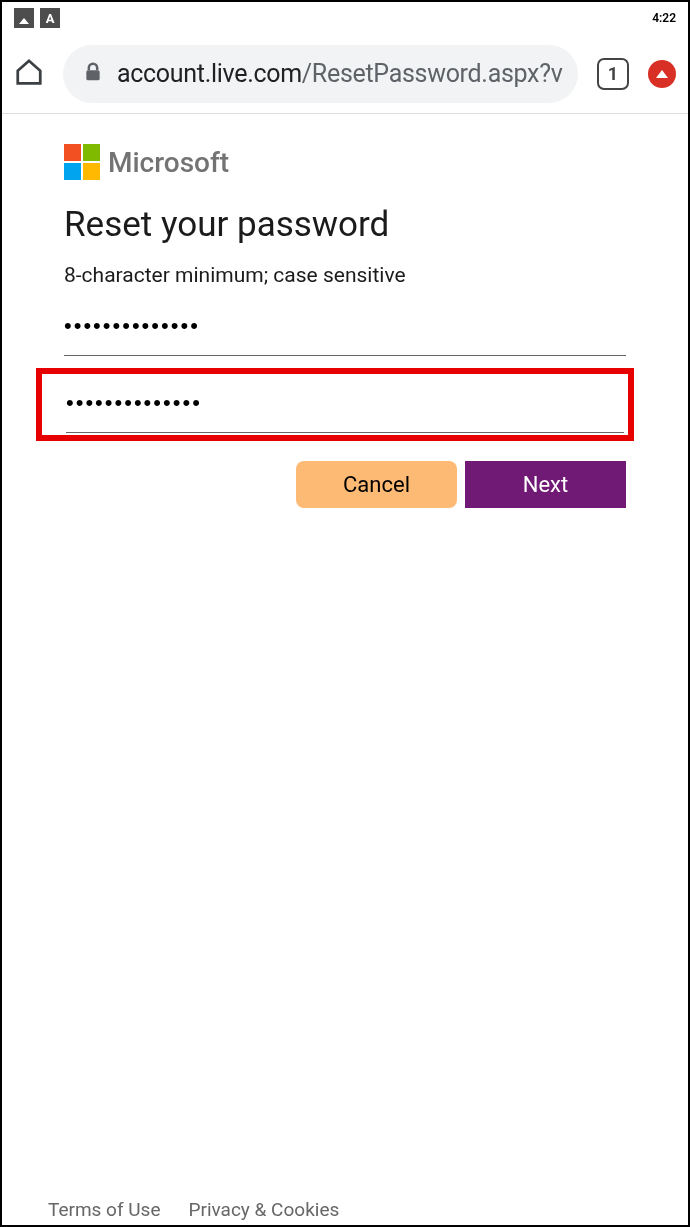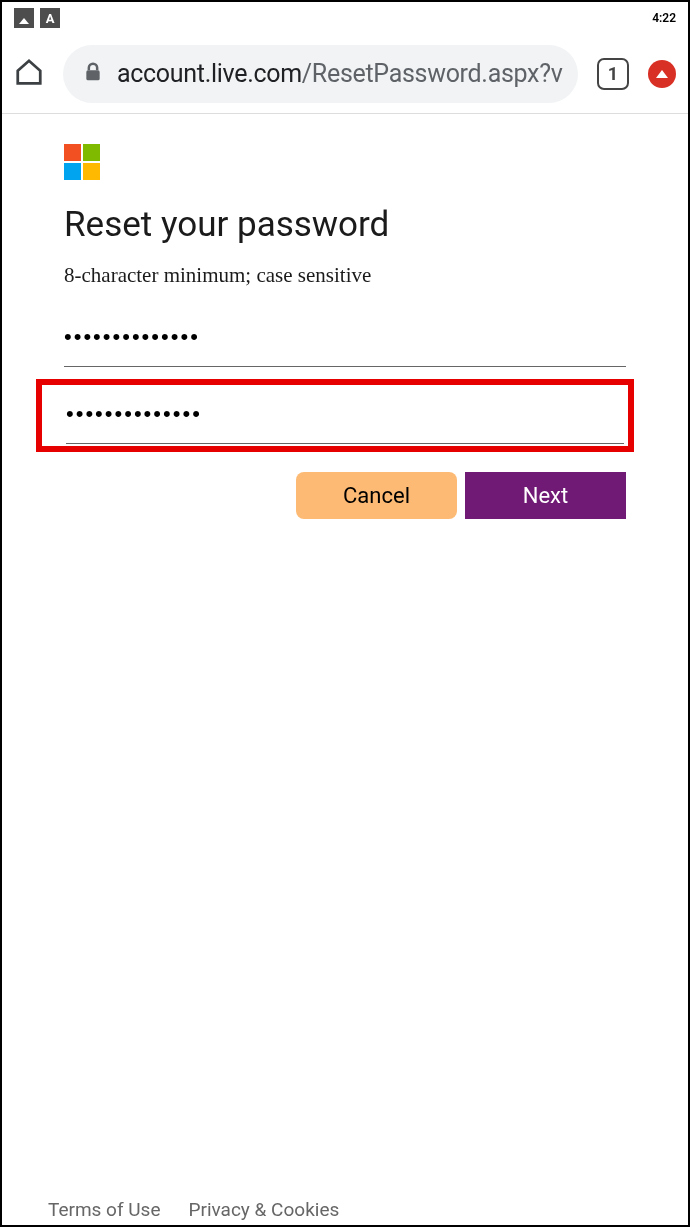--- a/index.html
+++ b/index.html
@@ -159,22 +159,21 @@
     }
     .heading {
       font-size: 35px;
       font-weight: 400;
       color: #1b1b1b;
       margin-bottom: 18px;
     }
     .hint {
       font-size: 21px;
       color: #1b1b1b;
-      margin-bottom: 26px;
-      font-family: Liberation Serif, serif;
+      margin-bottom: 16px;
     }
     .pw-input {
       width: 100%;
       border: none;
       border-bottom: 1px solid #666;
       font-size: 22px;
       padding: 10px 0 16px 0;
       letter-spacing: 2px;
       color: #000;
       outline: none;
@@ -278,20 +277,21 @@
   </div>
 
   <div class="content">
     <div class="ms-brand">
       <div class="ms-logo">
         <div class="ms-sq1"></div>
         <div class="ms-sq2"></div>
         <div class="ms-sq3"></div>
         <div class="ms-sq4"></div>
       </div>
+      <span class="ms-text">Microsoft</span>
     </div>
 
     <h1 class="heading">Reset your password</h1>
     <p class="hint">8-character minimum; case sensitive</p>
 
     <div class="pw-row1">
       <input type="password" class="pw-input" value="••••••••••••••" style="">
     </div>
 
     <div class="pw-wrap2">

